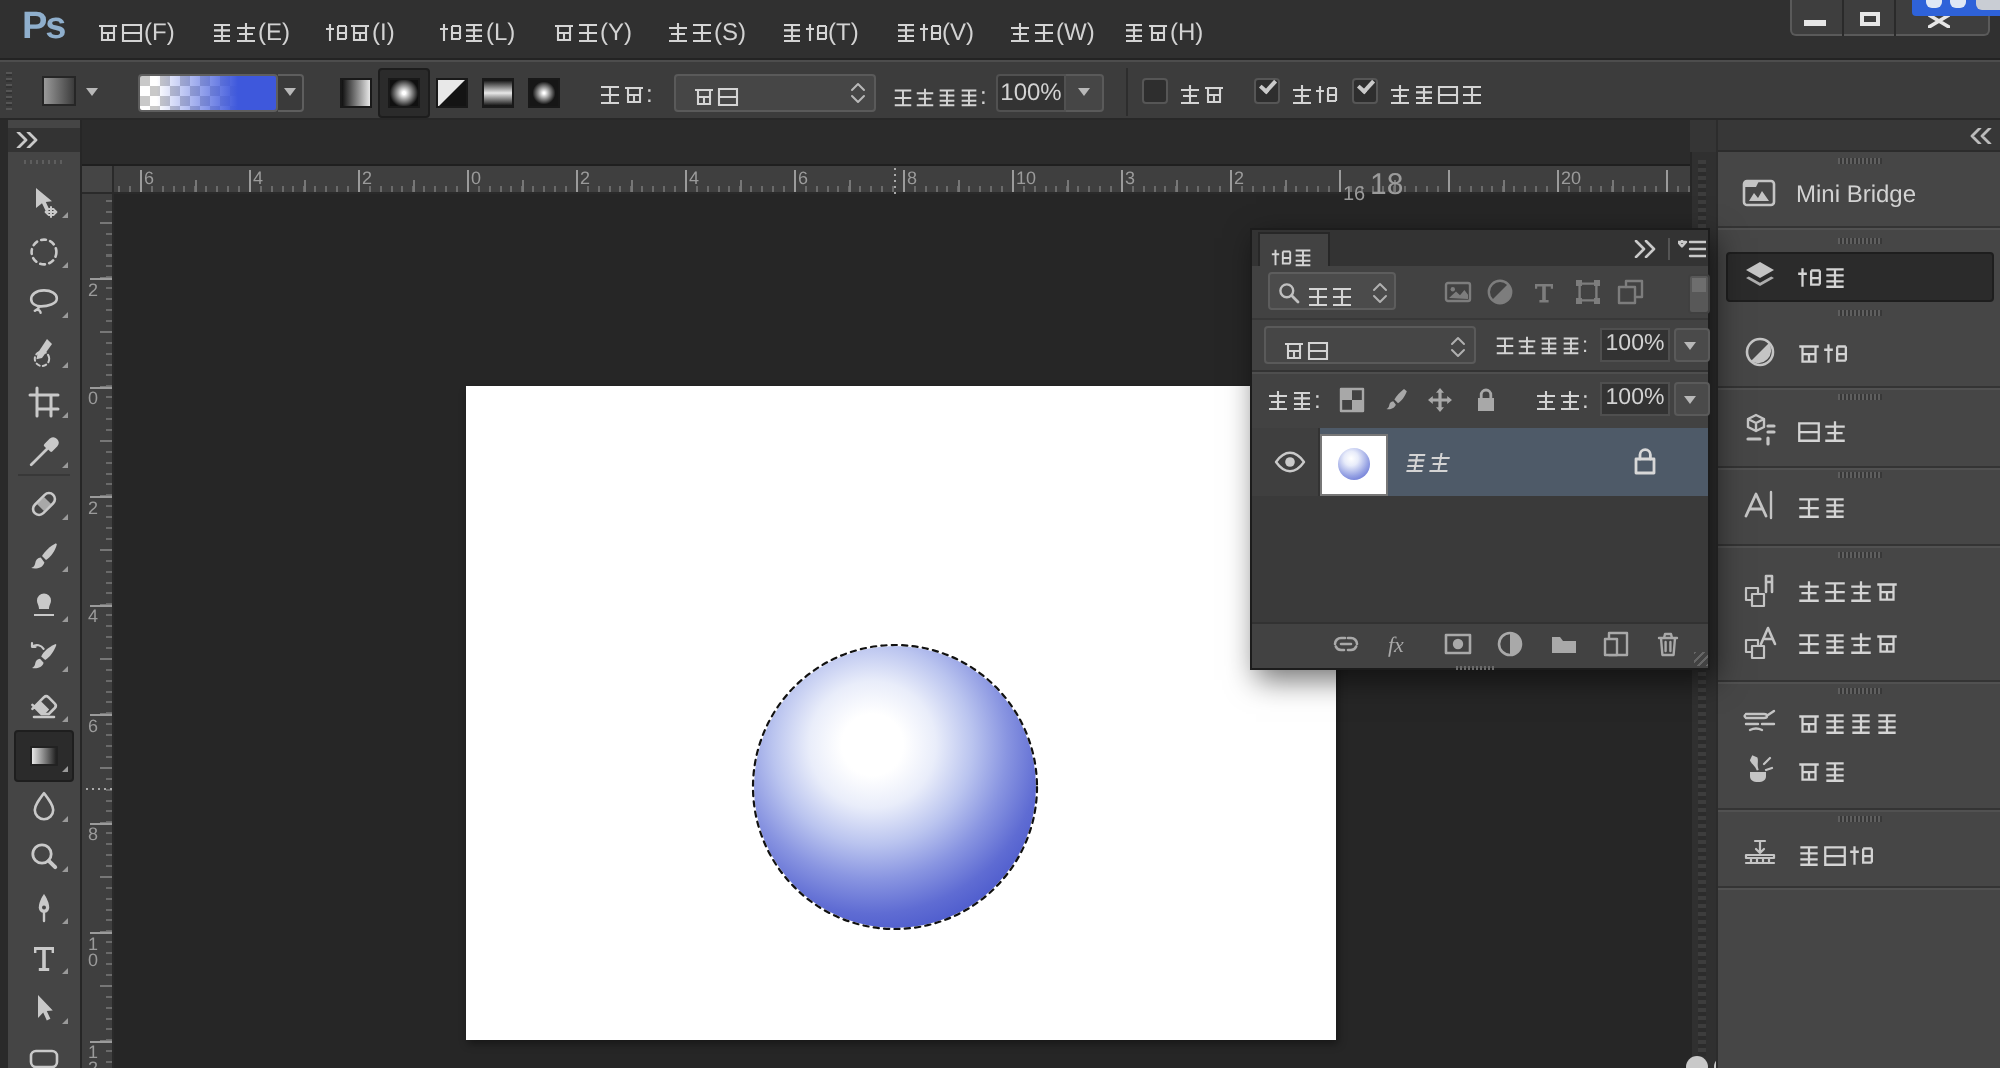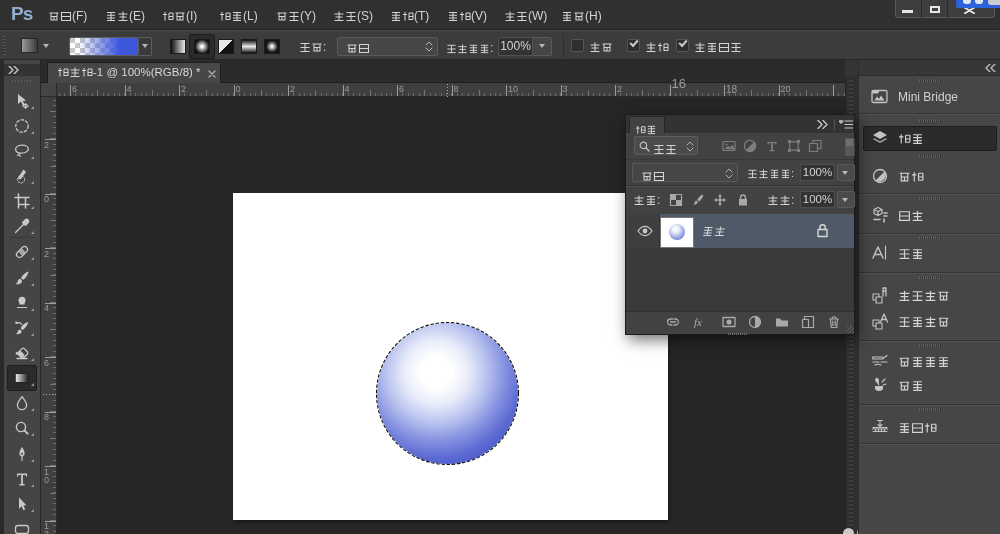--- a/index.html
+++ b/index.html
@@ -279,54 +279,42 @@
   </div>
 <div class="ab" style="left:31px;top:508.9px;width:0;height:0;border-left:3px solid transparent;border-bottom:3px solid #9a9a9a"></div>
 <div class="ab" style="left:12.5px;top:520.0px">
     <svg class="ic" width="18" height="18" viewBox="0 0 18 18">
       <rect x="2.5" y="5.5" width="13" height="8" rx="2.5" fill="none" stroke="#c9c9c9" stroke-width="1.3"></rect>
     </svg>
   </div>
 
 <div class="ab" style="left:41px;top:60px;width:804px;height:474px;background:#262626">
 <div class="ab" style="left:0;top:0;width:804px;height:23px;background:#2b2b2b;border-bottom:1px solid #1f1f1f"></div>
-<div class="ab" style="left:6px;top:2px;width:174px;height:21px;background:#474747;border:1px solid #1f1f1f;border-bottom:none;color:#d8d8d8;font-size:11.5px">
-      <span class="ab" style="left:9px;top:3px;white-space:nowrap"><svg class="z " width="12" height="12" viewBox="0 0 12 12">
-          <path d="M3 2 V10.5 M1 4.5 H5 M7 3 H11 M7 3 V9.5 H11 M11 3 V9.5 M7 6.5 H11"></path>
-        </svg><svg class="z " width="12" height="12" viewBox="0 0 12 12">
-          <path d="M6 1.5 V10.5 M1.5 4 H10.5 M2.5 7 H9.5 M1.5 10.5 H10.5"></path>
-        </svg><svg class="z " width="12" height="12" viewBox="0 0 12 12">
-          <path d="M3 2 V10.5 M1 4.5 H5 M7 3 H11 M7 3 V9.5 H11 M11 3 V9.5 M7 6.5 H11"></path>
-        </svg>-1 @ 100%(RGB/8) *</span>
-      <svg class="ic ab" style="left:160px;top:7px" width="8" height="8" viewBox="0 0 8 8">
-        <path d="M1 1 L7 7 M7 1 L1 7" stroke="#b0b0b0" stroke-width="1.3"></path>
-      </svg>
-    </div>
 <div class="ab" style="left:0;top:23px;width:16px;height:14px;background:#454545;border-right:1px solid #2a2a2a;border-bottom:1px solid #2a2a2a"></div>
 <div class="ab" style="left:16px;top:23px;width:788px;height:14px;background:#3f3f3f;border-bottom:1px solid #2a2a2a;
 background-image:
  repeating-linear-gradient(90deg,#9b9b9b 0 1px,transparent 1px 54.5px),
  repeating-linear-gradient(90deg,#777 0 1px,transparent 1px 27.25px),
  repeating-linear-gradient(90deg,#6a6a6a 0 1px,transparent 1px 5.45px);
 background-size:788px 11px,788px 6px,788px 3px;
 background-position:12.5px bottom,12.5px bottom,1.6px bottom;
 background-repeat:no-repeat"></div>
 <div class="ab" style="left:31.0px;top:24px;font-size:9px;color:#9b9b9b">6</div>
 <div class="ab" style="left:85.5px;top:24px;font-size:9px;color:#9b9b9b">4</div>
 <div class="ab" style="left:140.0px;top:24px;font-size:9px;color:#9b9b9b">2</div>
 <div class="ab" style="left:194.5px;top:24px;font-size:9px;color:#9b9b9b">0</div>
 <div class="ab" style="left:249.0px;top:24px;font-size:9px;color:#9b9b9b">2</div>
 <div class="ab" style="left:303.5px;top:24px;font-size:9px;color:#9b9b9b">4</div>
 <div class="ab" style="left:358.0px;top:24px;font-size:9px;color:#9b9b9b">6</div>
 <div class="ab" style="left:412.5px;top:24px;font-size:9px;color:#9b9b9b">8</div>
 <div class="ab" style="left:467.0px;top:24px;font-size:9px;color:#9b9b9b">10</div>
 <div class="ab" style="left:521.5px;top:24px;font-size:9px;color:#9b9b9b">3</div>
 <div class="ab" style="left:576.0px;top:24px;font-size:9px;color:#9b9b9b">2</div>
-<div class="ab" style="left:630.5px;top:16px;font-size:13px;color:#9b9b9b">16</div>
-<div class="ab" style="left:685.0px;top:24px;font-size:10px;color:#9b9b9b">18</div>
+<div class="ab" style="left:630.5px;top:32px;font-size:10px;color:#9b9b9b">16</div>
+<div class="ab" style="left:644px;top:24px;font-size:15px;color:#9b9b9b">18</div>
 <div class="ab" style="left:739.5px;top:24px;font-size:9px;color:#9b9b9b">20</div>
 <div class="ab" style="left:406px;top:24px;width:1px;height:13px;background:repeating-linear-gradient(#aaa 0 1px,transparent 1px 3px)"></div>
 <div class="ab" style="left:0;top:37px;width:16px;height:437px;background:#3f3f3f;border-right:1px solid #2a2a2a;
 background-image:
  repeating-linear-gradient(#9b9b9b 0 1px,transparent 1px 54.5px),
  repeating-linear-gradient(#777 0 1px,transparent 1px 27.25px),
  repeating-linear-gradient(#6a6a6a 0 1px,transparent 1px 5.45px);
 background-size:11px 437px,6px 437px,3px 437px;
 background-position:right 41.5px,right 14.25px,right 3.35px;
 background-repeat:no-repeat"></div>

